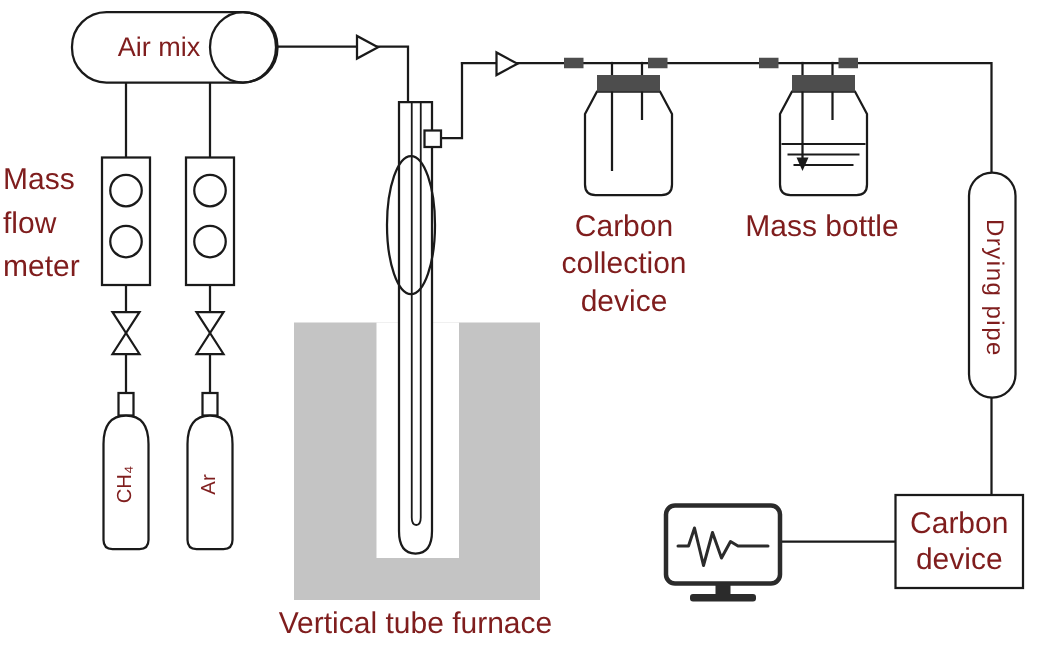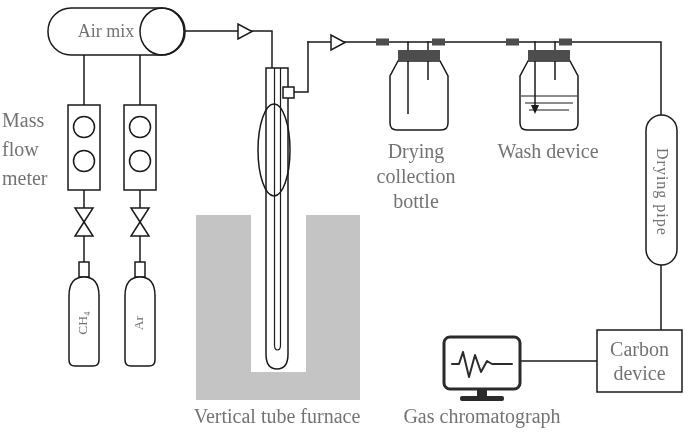--- a/index.html
+++ b/index.html
@@ -1,18 +1,18 @@
 <!DOCTYPE html>
 <html><head>
 <meta charset="utf-8">
 <style>
   html,body{margin:0;padding:0;background:#fff;}
   #stage{
     position:relative;width:692px;height:441px;background:#fff;
-    font-family:Liberation Serif, serif;color:#737373;
+    font-family:Liberation Sans, sans-serif;color:#7f1d1d;
     overflow:hidden;
   }
   #schematic{position:absolute;left:0;top:0;}
   .lbl{position:absolute;font-size:20px;line-height:1.25;}
   .center{text-align:center;}
   .nowrap{white-space:nowrap;}
   .lbl-air-mix{left:50px;top:20px;width:112px;font-size:18px;text-align:center;}
   .lbl-mfm{left:2px;top:106px;width:64px;line-height:29px;}
   .lbl-ch4{left:62px;top:314px;width:44px;height:18px;font-size:13.5px;text-align:center;
            transform:rotate(-90deg);}
@@ -145,23 +145,22 @@
   <div class="lbl lbl-air-mix nowrap">Air mix</div>
 
   <div class="lbl lbl-mfm">Mass flow meter</div>
 
   <div class="lbl lbl-ch4 nowrap">CH₄</div>
 
   <div class="lbl lbl-ar nowrap">Ar</div>
 
   <div class="lbl lbl-furnace center nowrap">Vertical tube furnace</div>
 
-  <div class="lbl lbl-carbon center">Drying collection bottle</div>
+  <div class="lbl lbl-carbon center">Carbon collection device</div>
 
-  <div class="lbl lbl-wash center nowrap">Wash device</div>
+  <div class="lbl lbl-wash center nowrap">Mass bottle</div>
 
   <div class="lbl lbl-drying nowrap">Drying pipe</div>
 
   <div class="lbl lbl-filter center">Carbon device</div>
 
-  <div class="lbl lbl-gc center nowrap">Gas chromatograph</div>
 
 </div>
 
 </body></html>

